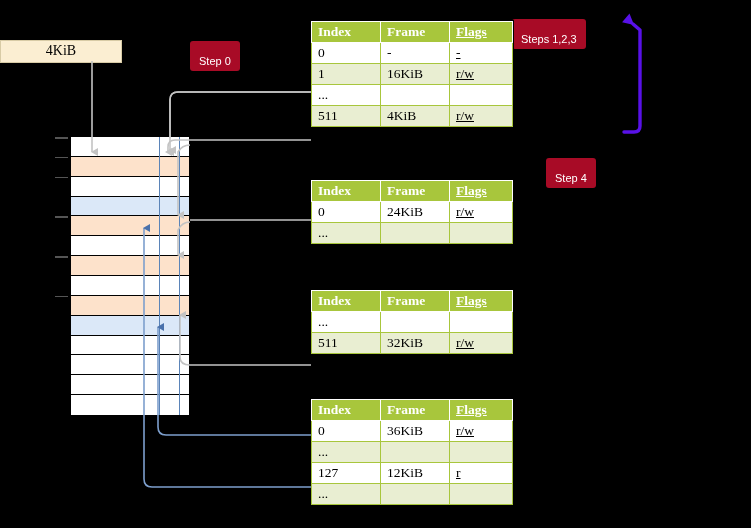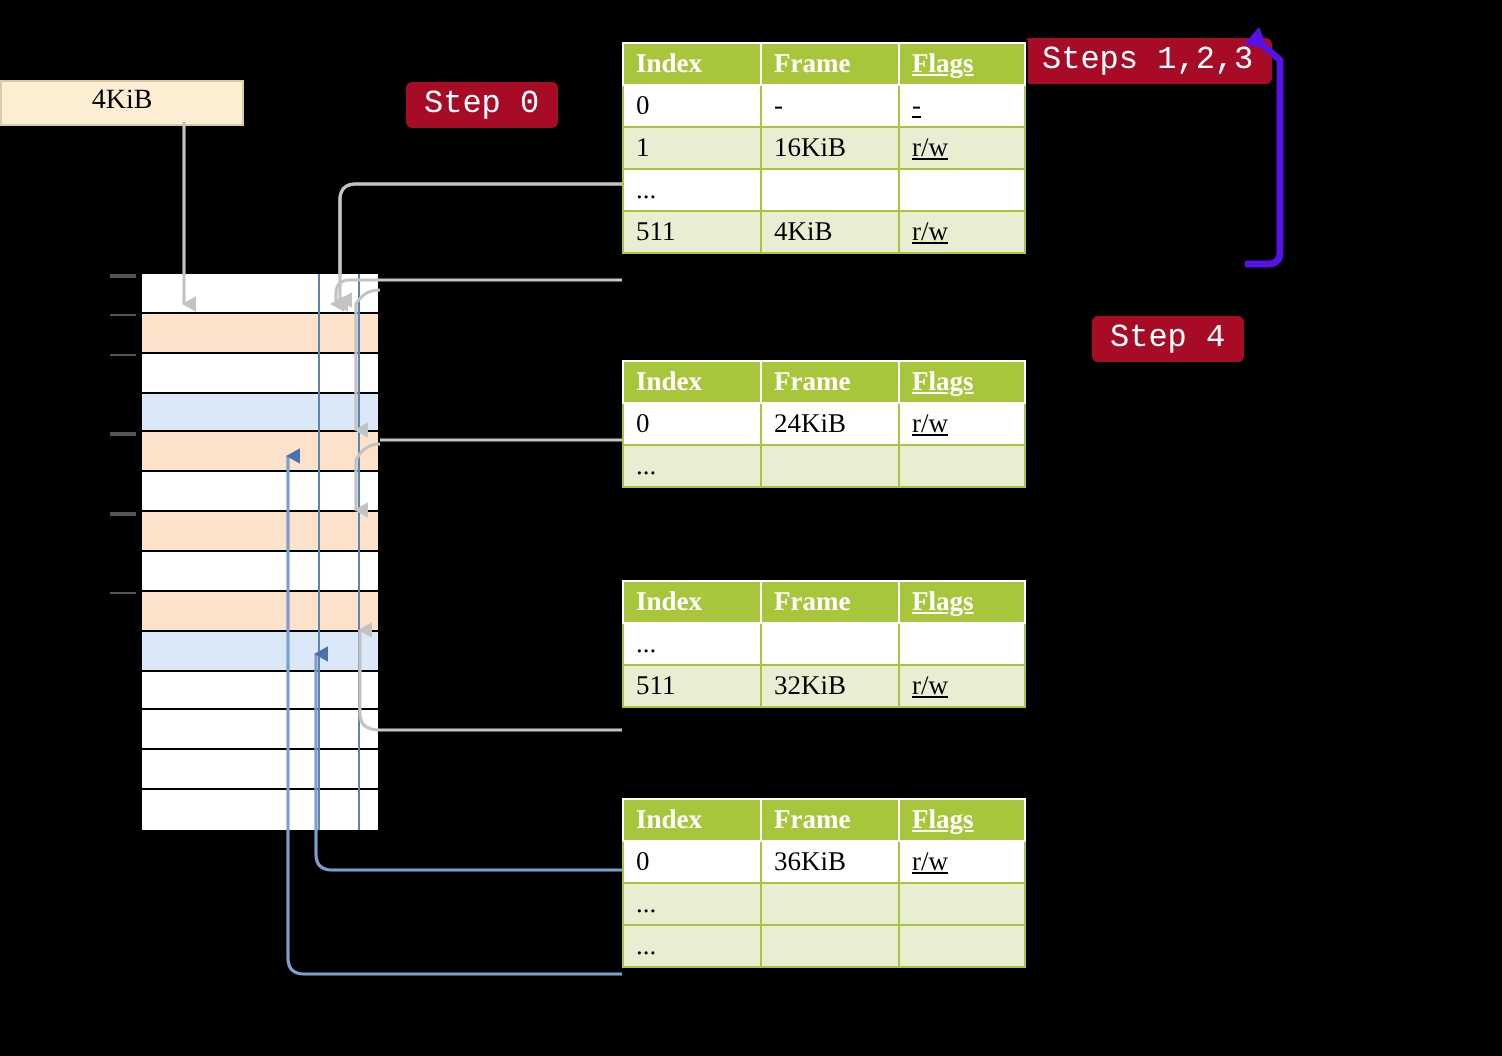--- a/index.html
+++ b/index.html
@@ -1,22 +1,22 @@
 <!DOCTYPE html>
 <html><head>
 <meta charset="utf-8">
 <style>
   html,body{margin:0;padding:0;background:#000;}
   body{width:751px;height:528px;position:relative;overflow:hidden;
        font-family:"Liberation Serif",serif;}
   #stage{position:absolute;left:0;top:0;width:751px;height:528px;}
 
   
-  .badge{position:absolute;color:#fff;font-family:Liberation Mono, monospace;
-         font-size:16px;padding:3px 9px 4px 9px;border-radius:3px;
+  .badge{position:absolute;color:#fff;font-family:Liberation Sans, sans-serif;
+         font-size:11px;padding:15px 9px 4px 9px;border-radius:3px;
          white-space:nowrap;line-height:1;}
   .badge-red{background:#a80b26;}
   .badge-blue{background:#6a1bf0;}
 
   
   .memlabel{position:absolute;background:#fbeed2;border:1px solid #d8cba6;
             color:#000;font-size:14px;text-align:center;line-height:19px;
             font-family:"Liberation Serif",serif;}
 
   
@@ -46,21 +46,21 @@
   #wires{position:absolute;left:0;top:0;width:751px;height:528px;
          pointer-events:none;}
 </style>
 </head>
 <body>
 
 <div id="stage">
 
   <div class="memlabel" style="left:0px;top:40px;width:120px;height:21px;">4KiB</div>
 
-  <div class="badge badge-red" style="left:203px;top:41px;">Step 0</div>
+  <div class="badge badge-red" style="left:190px;top:41px;">Step 0</div>
   <div class="badge badge-red" style="left:512px;top:19px;">Steps 1,2,3</div>
   <div class="badge badge-red" style="left:546px;top:158px;">Step 4</div>
 
   <div id="memgrid">
       <div class="mrow" style="top: 0px; height: 19.8571px; background: rgb(255, 255, 255);"></div>
       <div class="mtick" style="top: 0px;"></div>
       <div class="mrow" style="top: 19.8571px; height: 19.8571px; background: rgb(253, 226, 203);"></div>
       <div class="mtick" style="top: 19.8571px;"></div>
       <div class="mrow" style="top: 39.7143px; height: 19.8571px; background: rgb(255, 255, 255);"></div>
       <div class="mtick" style="top: 39.7143px;"></div>
@@ -167,20 +167,25 @@
         <tr>
           <td class="c-index">0</td>
           <td class="c-frame">36KiB</td>
           <td class="c-flags">r/w</td>
         </tr>
         <tr class="alt">
           <td class="c-index">...</td>
           <td class="c-frame"></td>
           <td class="c-flags"></td>
         </tr>
+        <tr>
+          <td class="c-index">127</td>
+          <td class="c-frame">12KiB</td>
+          <td class="c-flags">r</td>
+        </tr>
         <tr class="alt">
           <td class="c-index">...</td>
           <td class="c-frame"></td>
           <td class="c-flags"></td>
         </tr>
       </tbody>
     </table>
 
   <svg id="wires" viewBox="0 0 751 528">
     <defs>

